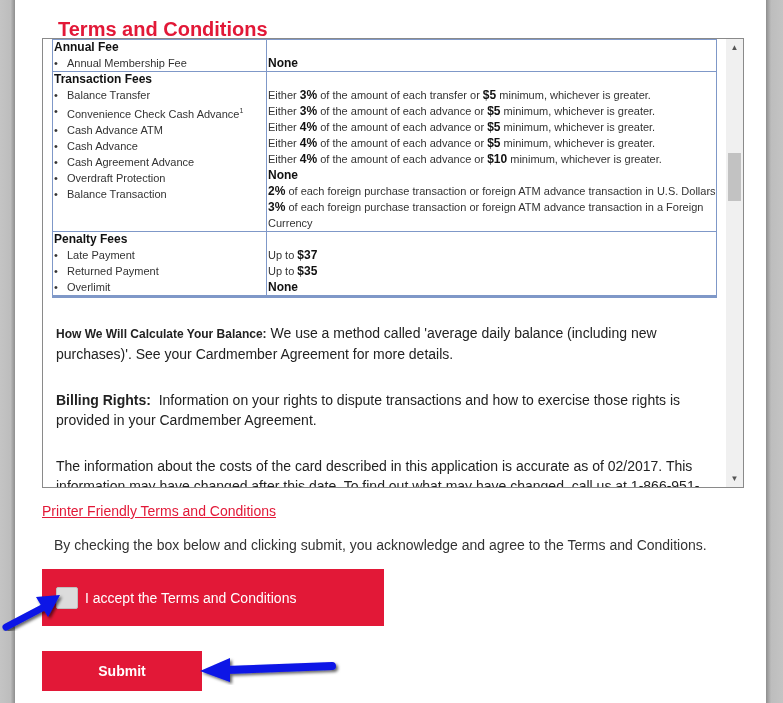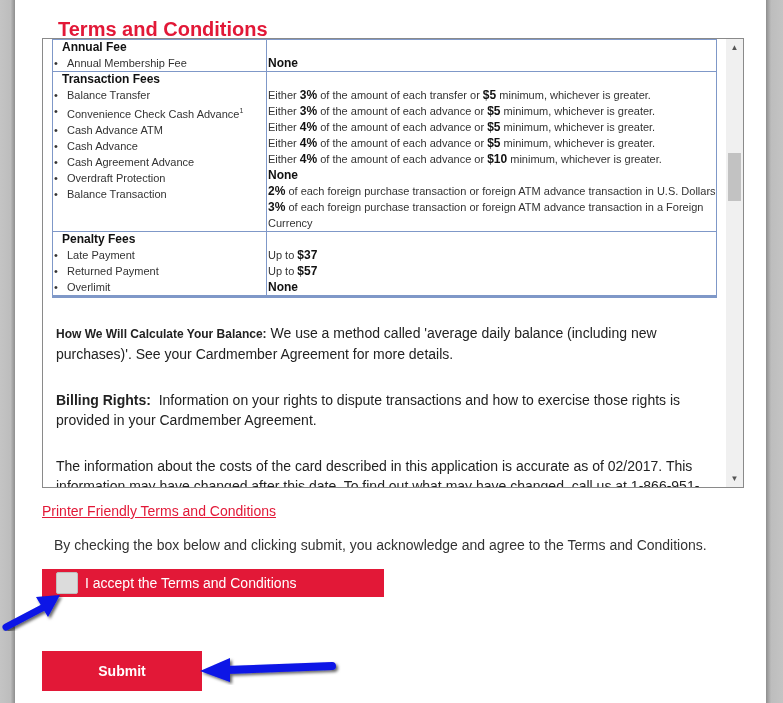--- a/index.html
+++ b/index.html
@@ -45,37 +45,37 @@
   table.fees {
     width: 665px; border-collapse: collapse;
     border: 1px solid #7f98c8; border-bottom: 3px solid #7f98c8;
     font-size: 11px;
   }
   table.fees td {
     vertical-align: top; padding: 0 0 0 1px;
     border: 1px solid #7f98c8; line-height: 16px;
   }
   td.lab { width: 212px; }
-  .sec-head { font-size: 12px; font-weight: bold; color: #111; line-height: 15px; padding-left: 8px; }
+  .sec-head { font-size: 12px; font-weight: bold; color: #111; line-height: 15px; }
   .item { display: flex; color: #333; line-height: 16px; }
   .item .b { width: 13px; }
   .val { color: #333; line-height: 16px; white-space: nowrap; }
   .val.wrap { white-space: normal; }
   .val b { font-size: 12px; color: #111; }
   .none { font-weight: bold; font-size: 12px; color: #111; }
   sup { font-size: 7px; }
   p.para { margin: 4px; font-size: 14px; line-height: 20px; color: #222; width: 660px; }
   p.para b.small { font-size: 12px; }
   .link {
     position: absolute; left: 42px; top: 503px; font-size: 14px; color: #e21837;
     text-decoration: underline;
   }
   .ack { position: absolute; left: 42px; top: 537px; font-size: 14px; color: #333; margin-left: 12px; }
   .accept-bar {
-    position: absolute; left: 42px; top: 569px; width: 342px; height: 28px;
+    position: absolute; left: 42px; top: 569px; width: 342px; height: 57px;
     background: #e21837; display: flex; align-items: center;
   }
   .checkbox {
     width: 20px; height: 20px; margin-left: 14px; background: #dcdcdc;
     border: 1px solid #bfbfbf; border-radius: 2px;
   }
   .accept-label { color: #fff; font-size: 14px; margin-left: 7px; }
   .submit {
     position: absolute; left: 42px; top: 651px; width: 160px; height: 40px;
     background: #e21837; color: #fff; font-weight: bold; font-size: 14px;
@@ -167,21 +167,21 @@
                 <span>Returned Payment</span>
               </div>
           <div class="item">
                 <span class="b">•</span>
                 <span>Overlimit</span>
               </div>
         </td>
         <td>
           <div style="height:15px"></div>
           <div class="val"><span>Up to </span><b>$37</b></div>
-          <div class="val"><span>Up to </span><b>$57</b></div>
+          <div class="val"><span>Up to </span><b>$35</b></div>
           <div class="none">None</div>
         </td>
       </tr>
     </tbody>
       </table>
 
     <div style="height:21px"></div>
     <p class="para"><b class="small">How We Will Calculate Your Balance:</b><span> We use a method called 'average daily balance (including new purchases)'. See your Cardmember Agreement for more details.</span></p>
     <div style="height:18px"></div>
     <p class="para"><b>Billing Rights:</b><span style="white-space:pre-wrap">  Information on your rights to dispute transactions and how to exercise those rights is provided in your Cardmember Agreement.</span></p>

